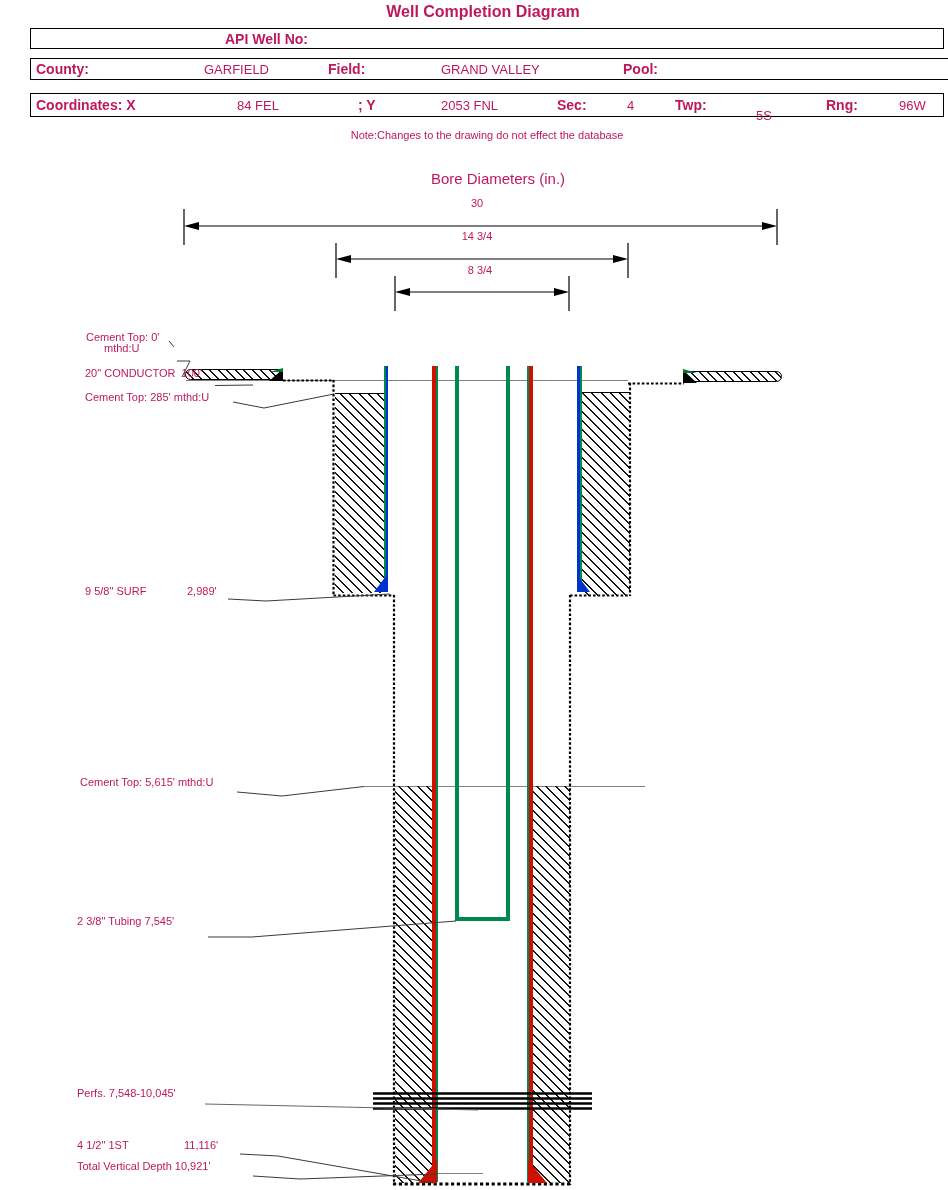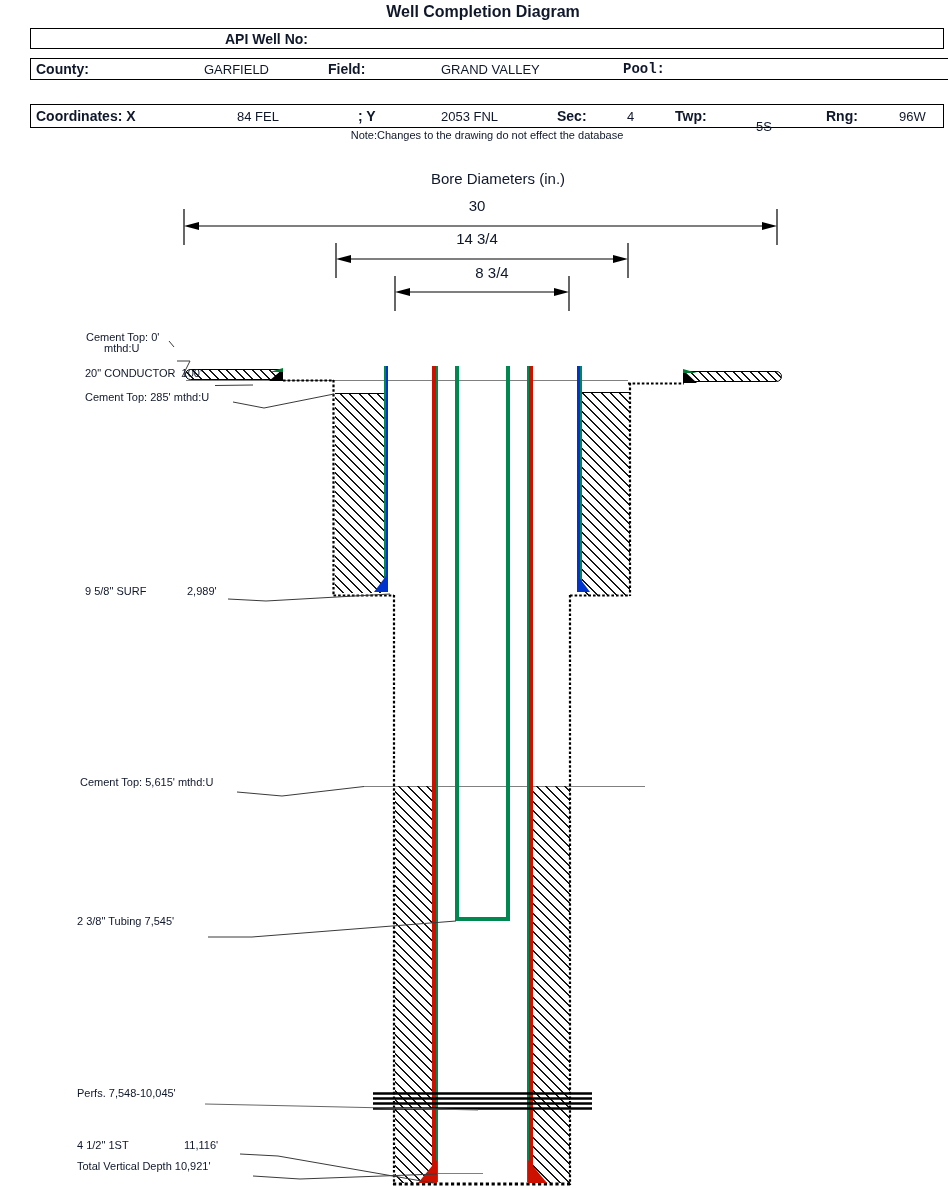--- a/index.html
+++ b/index.html
@@ -1,29 +1,29 @@
 <!DOCTYPE html>
 <html><head>
 <meta charset="utf-8">
 <style>
   html,body{margin:0;padding:0;background:#fff;}
   .page{position:relative;width:948px;height:1190px;background:#fff;overflow:hidden;
-        font-family:"Liberation Sans",sans-serif;color:#0f172a;}
+        font-family:"Liberation Sans",sans-serif;color:#be185d;}
   .abs{position:absolute;}
   
   .page-title{top:3px;left:483px;transform:translateX(-50%);font-size:16px;font-weight:bold;white-space:pre;}
   .htable{left:30px;top:28px;width:914px;height:88px;}
   .hrow{position:absolute;left:0;width:912px;border:1px solid #000;background:#fff;}
   .hrow .cell{position:absolute;top:0;bottom:0;display:flex;align-items:center;white-space:pre;}
   .lbl{font-weight:bold;font-size:14px;}
   .val{font-size:13px;}
   .note{top:129px;left:487px;transform:translateX(-50%);font-size:11px;white-space:pre;}
   
   .bore-title{top:170px;left:498px;transform:translateX(-50%);font-size:15px;white-space:pre;}
-  .dimlabel{font-size:15px;transform:translateX(-50%);white-space:pre;}
+  .dimlabel{font-size:11px;transform:translateX(-50%);white-space:pre;}
   
   .dlabel{font-size:11px;line-height:1.2;white-space:pre;z-index:6;}
   
   .hatch{background:repeating-linear-gradient(45deg,rgba(0,0,0,0) 0 5.2px,#161616 5.2px 6.6px);z-index:1;}
   .edge-top{border-top:1.2px solid #000;}
   .bar{border:1.6px solid #000;z-index:4;
        background:#fff repeating-linear-gradient(45deg,rgba(0,0,0,0) 0 4.6px,#161616 4.6px 6px);}
   .grayline{background:#808080;z-index:1;}
   .cline{z-index:2;}
   .overlay{position:absolute;left:0;top:0;z-index:5;pointer-events:none;}
@@ -46,43 +46,43 @@
   <div class="abs htable">
     <div class="hrow" style="top:0;height:19px;">
       <span class="cell lbl" style="left:194px;">API Well No:</span>
       <span class="cell val" style="left:340px;margin-top:40px;">05-045-21559-00-</span>
     </div>
     <div class="hrow" style="top:30px;height:20px;padding-left:24px;">
       <span class="cell lbl" style="left:5px;">County:</span>
       <span class="cell val" style="left:137px;margin-left:36px;">GARFIELD</span>
       <span class="cell lbl" style="left:297px;">Field:</span>
       <span class="cell val" style="left:410px;">GRAND VALLEY</span>
-      <span class="cell lbl" style="left:592px;font-family:Liberation Mono, monospace;">Pool:</span>
+      <span class="cell lbl" style="left:592px;">Pool:</span>
       <span class="cell val" style="left:650px;"></span>
     </div>
-    <div class="hrow" style="top:76px;height:22px;">
+    <div class="hrow" style="top:65px;height:22px;">
       <span class="cell lbl" style="left:5px;">Coordinates: X</span>
       <span class="cell val" style="left:206px;">84 FEL</span>
       <span class="cell lbl" style="left:327px;">; Y</span>
       <span class="cell val" style="left:410px;">2053 FNL</span>
       <span class="cell lbl" style="left:526px;">Sec:</span>
       <span class="cell val" style="left:596px;">4</span>
       <span class="cell lbl" style="left:644px;">Twp:</span>
       <span class="cell val" style="left:725px;margin-top:20px;">5S</span>
       <span class="cell lbl" style="left:795px;">Rng:</span>
       <span class="cell val" style="left:868px;">96W</span>
     </div>
   </div>
 
   <div class="abs note">Note:Changes to the drawing do not effect the database</div>
 
   <div class="abs bore-title">Bore Diameters (in.)</div>
   <div class="abs dimlabel" style="left:477px;top:197px;">30</div>
   <div class="abs dimlabel" style="left:477px;top:230px;">14 3/4</div>
-  <div class="abs dimlabel" style="left:492px;top:264px;">8 3/4</div>
+  <div class="abs dimlabel" style="left:480px;top:264px;">8 3/4</div>
 
   <div class="abs grayline" style="left:186px;top:379.5px;width:442px;height:1.5px;"></div>
   <div class="abs grayline" style="left:364px;top:785.5px;width:281px;height:1.5px;"></div>
   <div class="abs grayline" style="left:437px;top:1172.5px;width:46px;height:1.5px;"></div>
 
   <div class="abs hatch edge-top" style="left:334.5px;top:393px;width:50px;height:199px;"></div>
   <div class="abs hatch edge-top" style="left:580.5px;top:392px;width:49px;height:203px;"></div>
   <div class="abs hatch" style="left:394.5px;top:786px;width:38px;height:397px;"></div>
   <div class="abs hatch" style="left:533px;top:786px;width:37px;height:397px;"></div>
 

